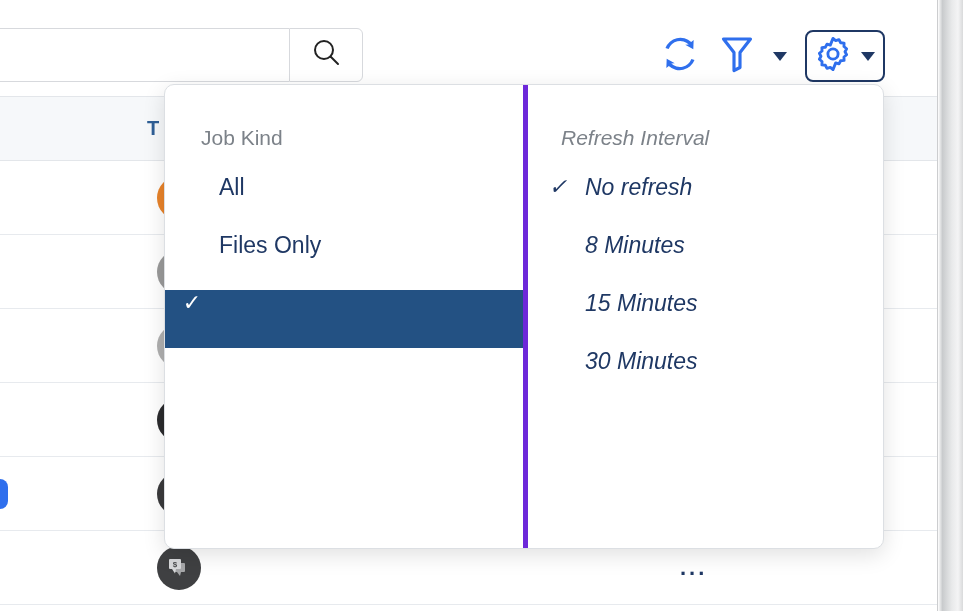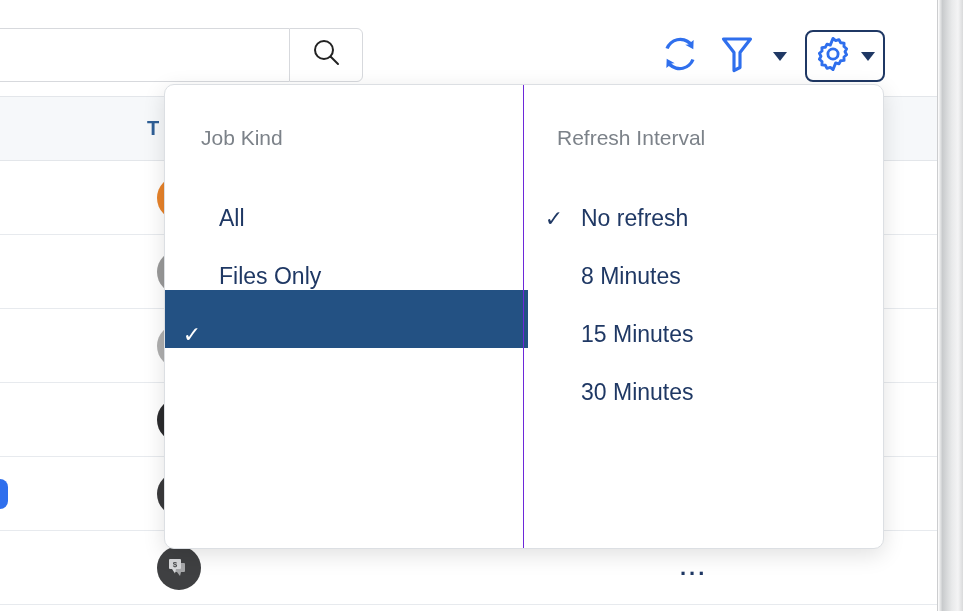--- a/index.html
+++ b/index.html
@@ -180,37 +180,37 @@
     border-radius: 10px;
     box-shadow: 0 6px 22px rgba(0,0,0,0.12);
     display: flex;
     overflow: hidden;
   }
   .pcol {
     position: relative;
     padding-top: 0;
   }
   .pcol-left { width: 358px; }
-  .pcol-right { width: 358px; border-left: 1px solid #6d28d9; }
+  .pcol-right { width: 358px; border-left: 5px solid #6d28d9; font-style: italic; }
 
   .pcol-title {
     font-size: 21px;
     color: #7c8289;
     font-weight: 400;
     padding: 41px 0 0 36px;
   }
   .pcol-right .pcol-title { padding-left: 33px; }
 
   .menu-list {
     margin-top: 24px;
   }
   .menu-item {
     height: 58px;
     display: flex;
-    align-items: flex-end;
+    align-items: flex-start;
     font-size: 23px;
     color: #1f3864;
     cursor: pointer;
     position: relative;
   }
   .menu-item .check {
     width: 54px;
     text-align: center;
     font-size: 22px;
     flex: 0 0 54px;

